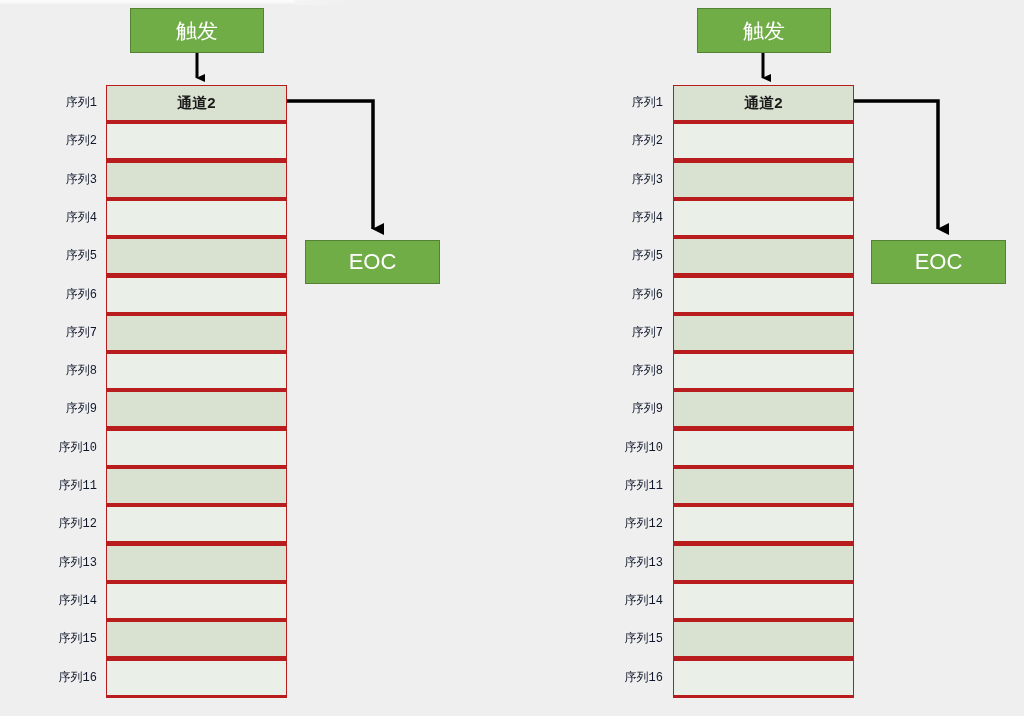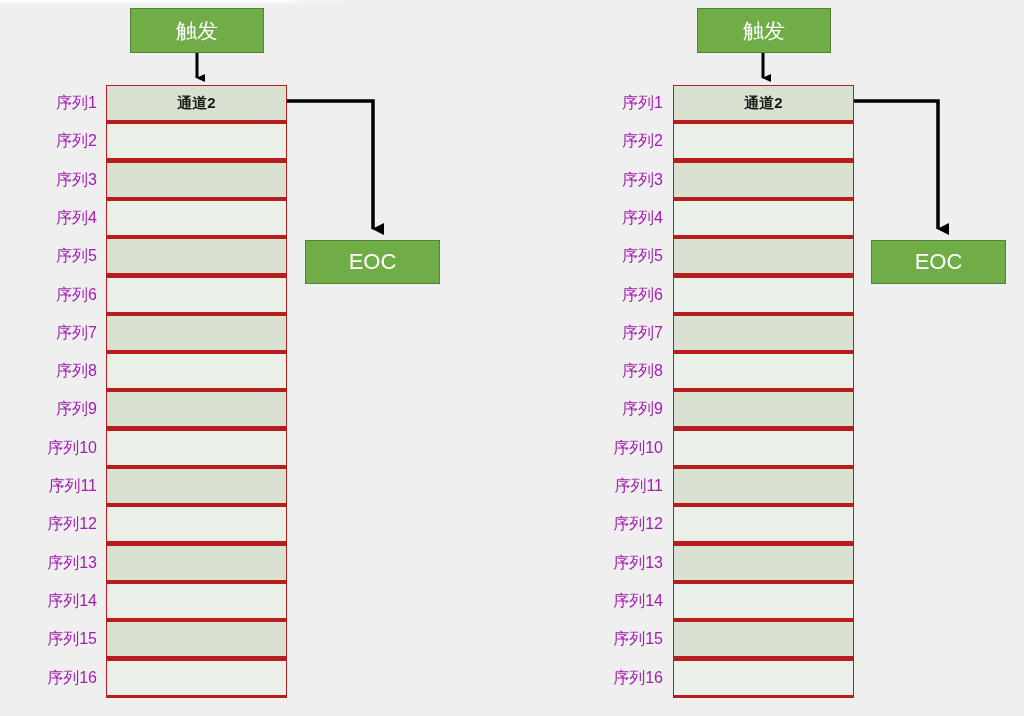--- a/index.html
+++ b/index.html
@@ -103,23 +103,23 @@
     font-weight: bold;
     color: #1a1a1a;
   }
 
   
   .seq-label {
     position: absolute;
     right: 0;
     width: 96px;
     text-align: right;
-    font-size: 16px;
-    color: #a21caf;
-    font-family: Liberation Sans, sans-serif;
+    font-size: 12px;
+    color: #0f172a;
+    font-family: Liberation Mono, monospace;
     white-space: nowrap;
   }
   .labels-col {
     position: absolute;
     left: 0px;
     top: 85px;
     width: 97px;
     height: 613px;
   }
 

